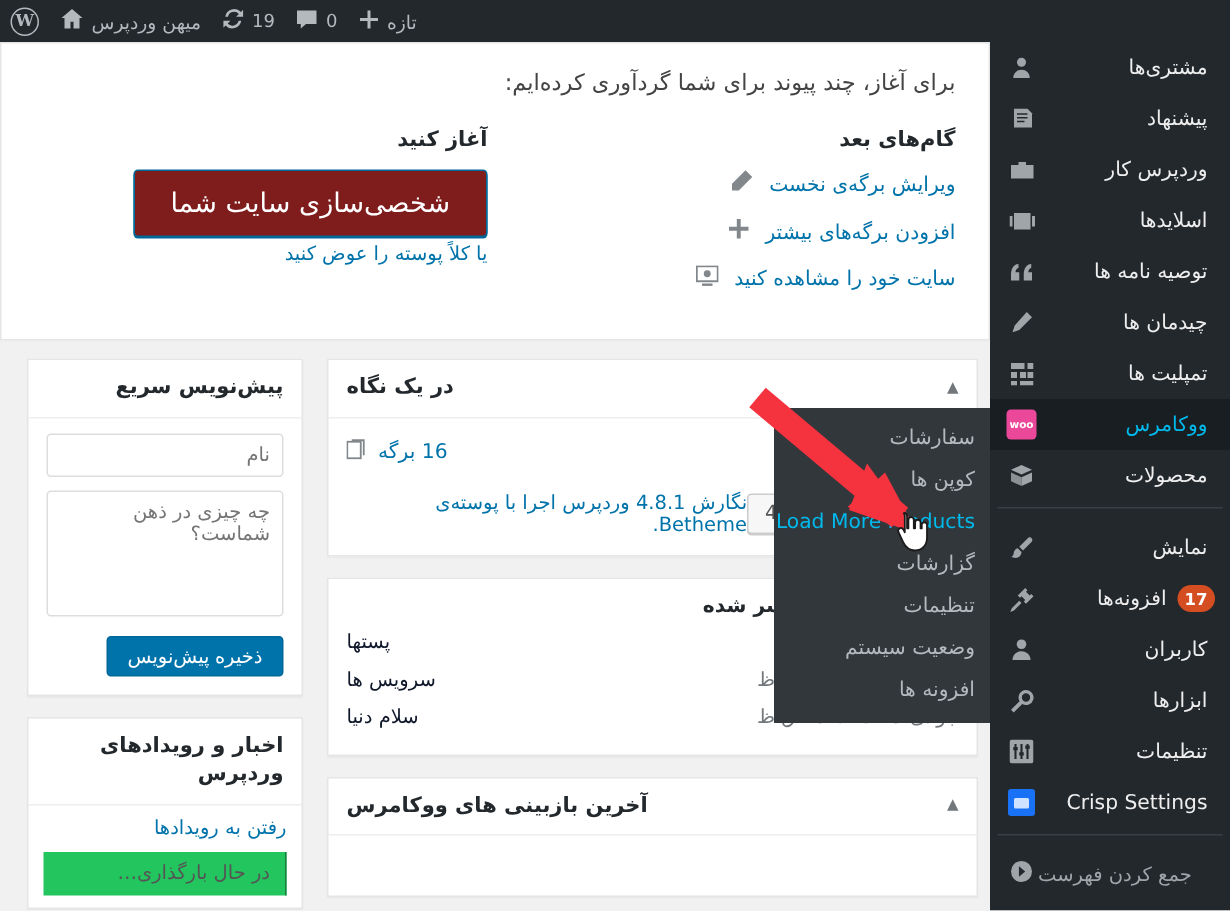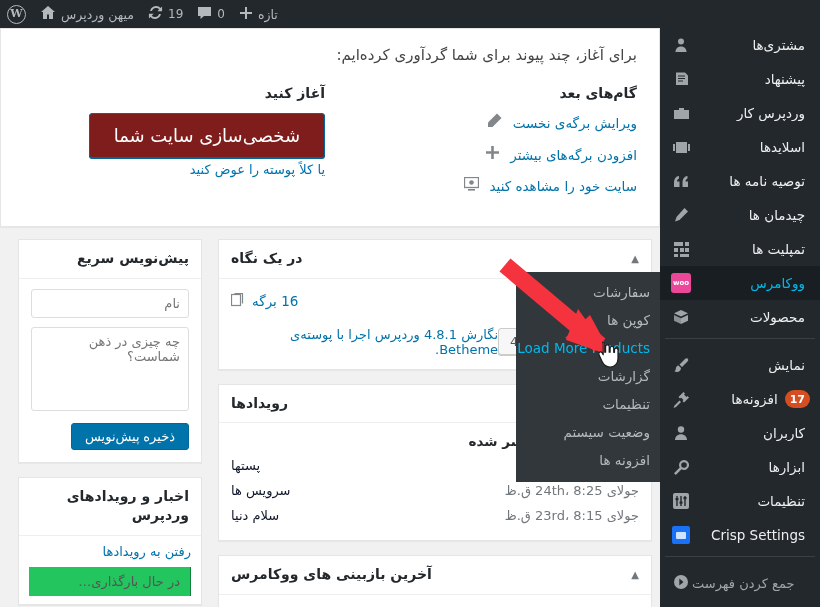--- a/index.html
+++ b/index.html
@@ -511,24 +511,20 @@
               </li>
             </ul>
             <div class="glance-version">
               <span class="btn-secondary">به‌روزرسانی به 4.8.2</span>
               <span class="vtext">نگارش 4.8.1 وردپرس اجرا با پوسته‌ی Betheme.</span>
             </div>
           </div>
         </div>
 
         <div class="postbox">
-          <div class="hndle">
-            <span class="title">رویدادها</span>
-            <span class="toggle-indicator">▲</span>
-          </div>
           <div class="inside">
             <div class="activity-head">پست‌های تازه منتشر شده</div>
             <ul class="activity-list">
               <li>
                 <span class="a-date"></span>
                 <span class="a-title">پستها</span>
               </li>
               <li>
                 <span class="a-date">جولای 24th، 8:25 ق.ظ</span>
                 <span class="a-title">سرویس ها</span>

